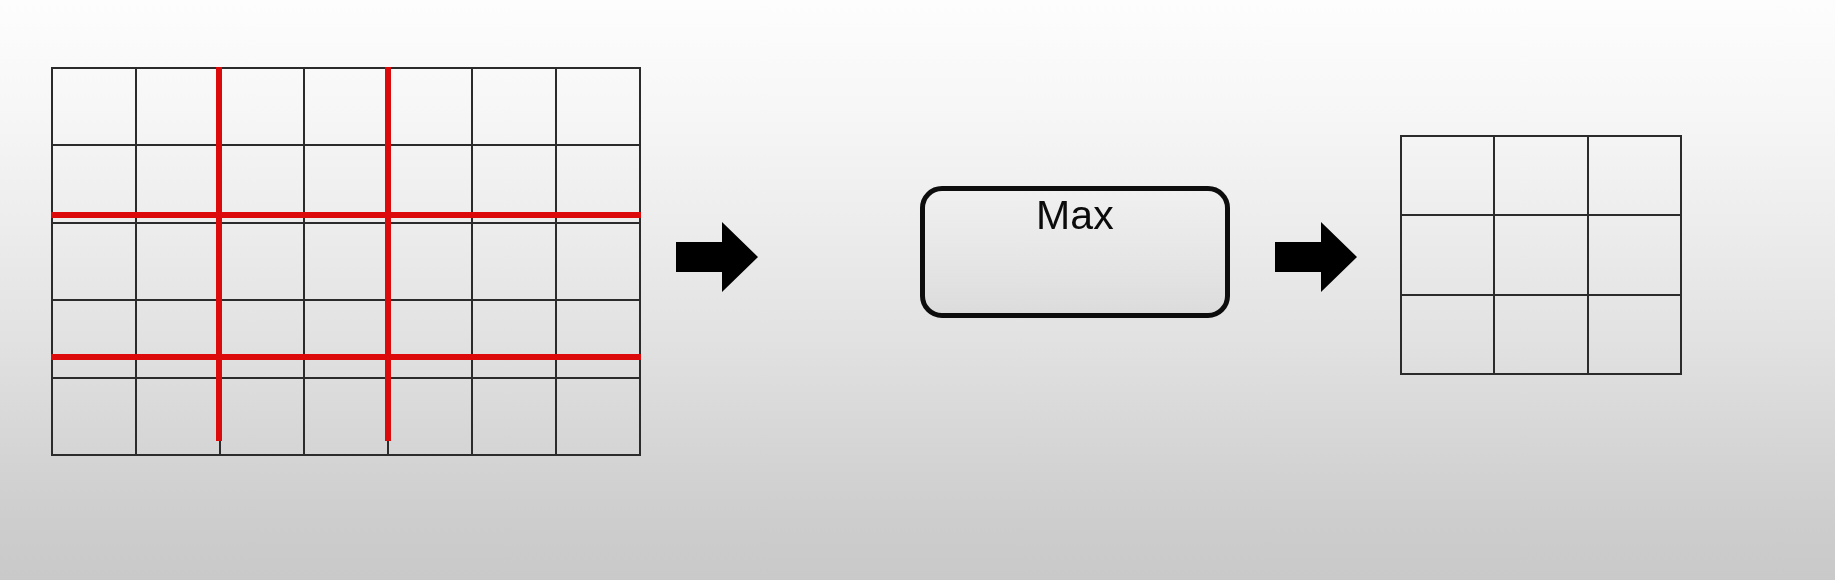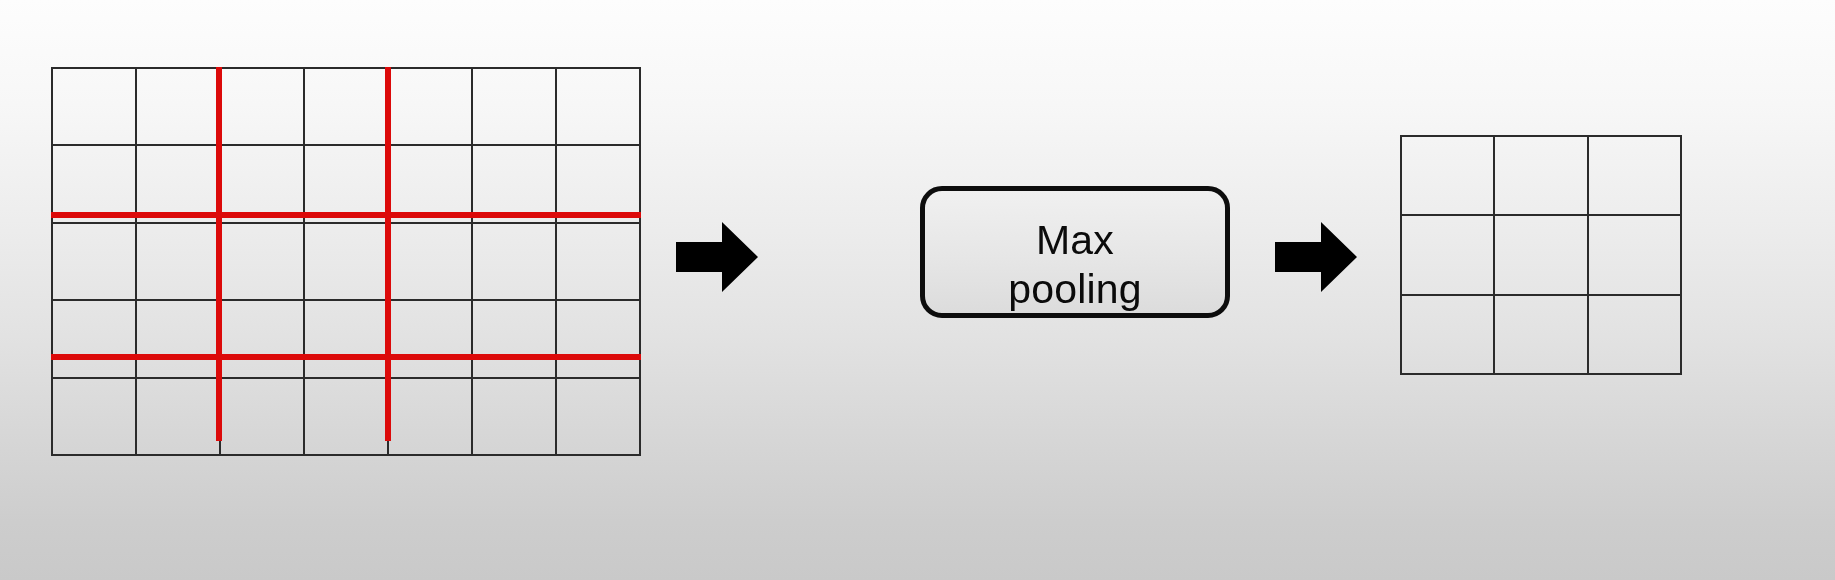--- a/index.html
+++ b/index.html
@@ -82,21 +82,21 @@
     top: 186px;
     width: 310px;
     height: 132px;
     border: 5px solid #0d0d0d;
     border-radius: 22px;
     box-sizing: border-box;
     background: linear-gradient(to bottom, #f0f0f0 0%, #e6e6e6 55%, #dcdcdc 100%);
     display: flex;
     flex-direction: column;
     align-items: center;
-    justify-content: flex-end;
+    justify-content: flex-start;
   }
   #pool-box .pool-line {
     font-size: 41px;
     line-height: 1.18;
     color: #0b0b0b;
     letter-spacing: 0.2px;
     white-space: nowrap;
   }
 
   
@@ -179,21 +179,20 @@
   </div>
 
   <div class="block-arrow" style="left:676px; top:222px; width:82px; height:70px;">
     <svg width="82" height="70" viewBox="0 0 82 70" aria-hidden="true">
       <polygon points="0,20 46,20 46,0 82,35 46,70 46,50 0,50" fill="#000000"></polygon>
     </svg>
   </div>
 
   <div id="pool-box">
     <div class="pool-line">Max</div>
-    <div class="pool-line">pooling</div>
   </div>
 
   <div class="block-arrow" style="left:1275px; top:222px; width:82px; height:70px;">
     <svg width="82" height="70" viewBox="0 0 82 70" aria-hidden="true">
       <polygon points="0,20 46,20 46,0 82,35 46,70 46,50 0,50" fill="#000000"></polygon>
     </svg>
   </div>
 
   <div id="output-grid">
     <div class="cells">

